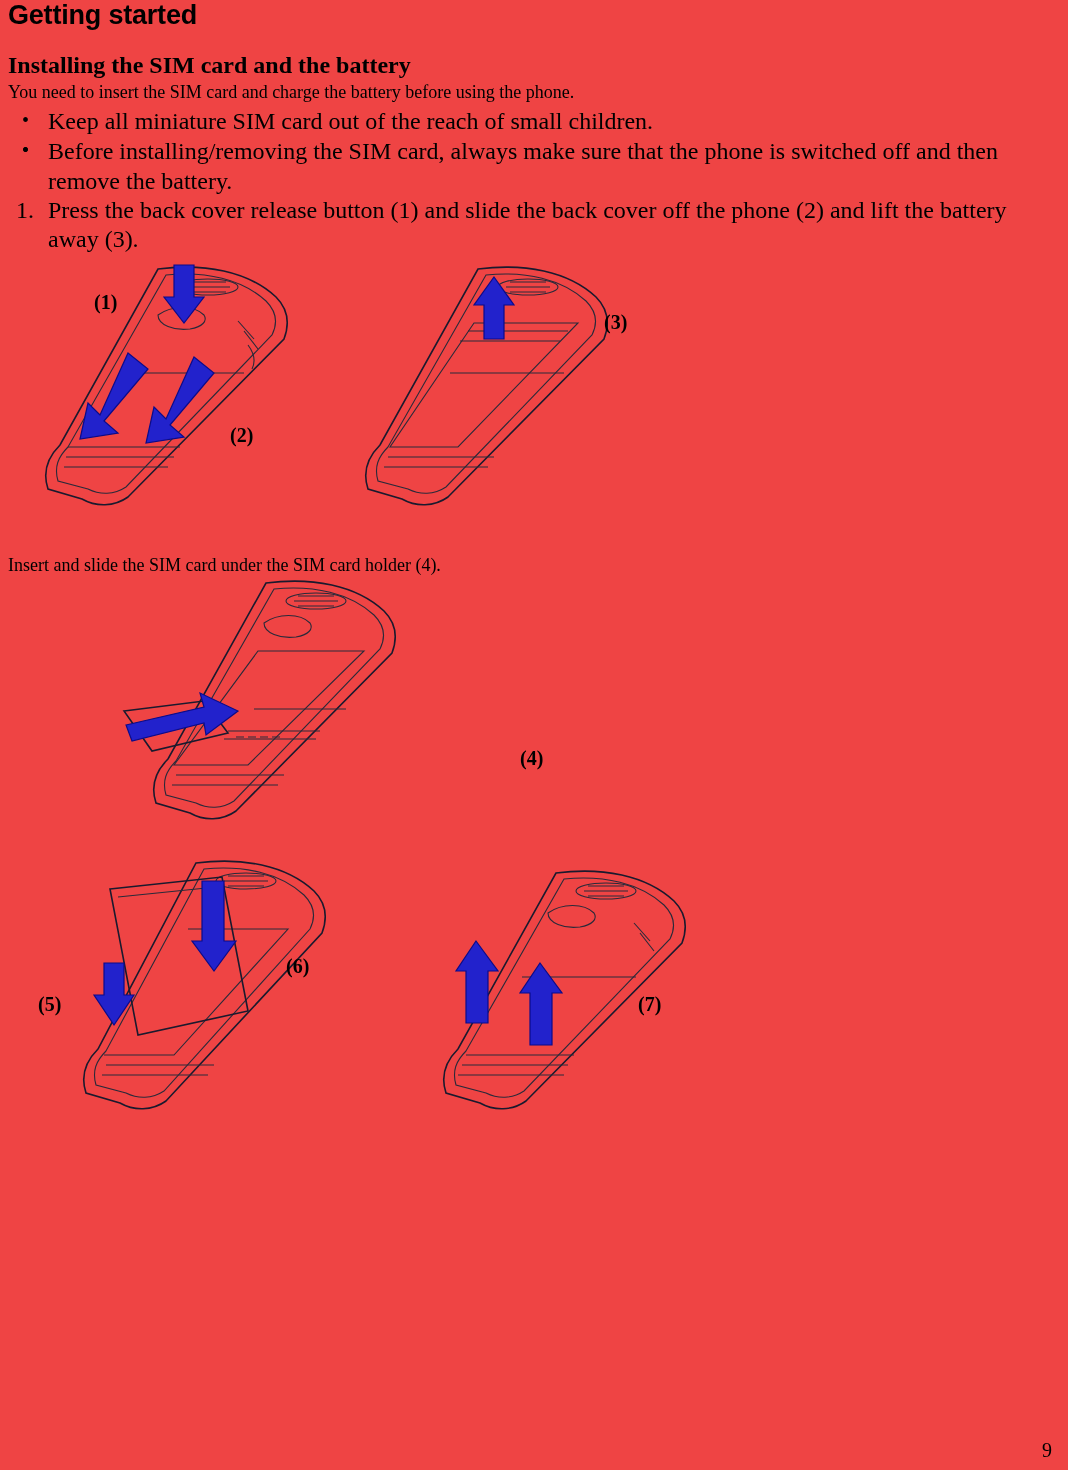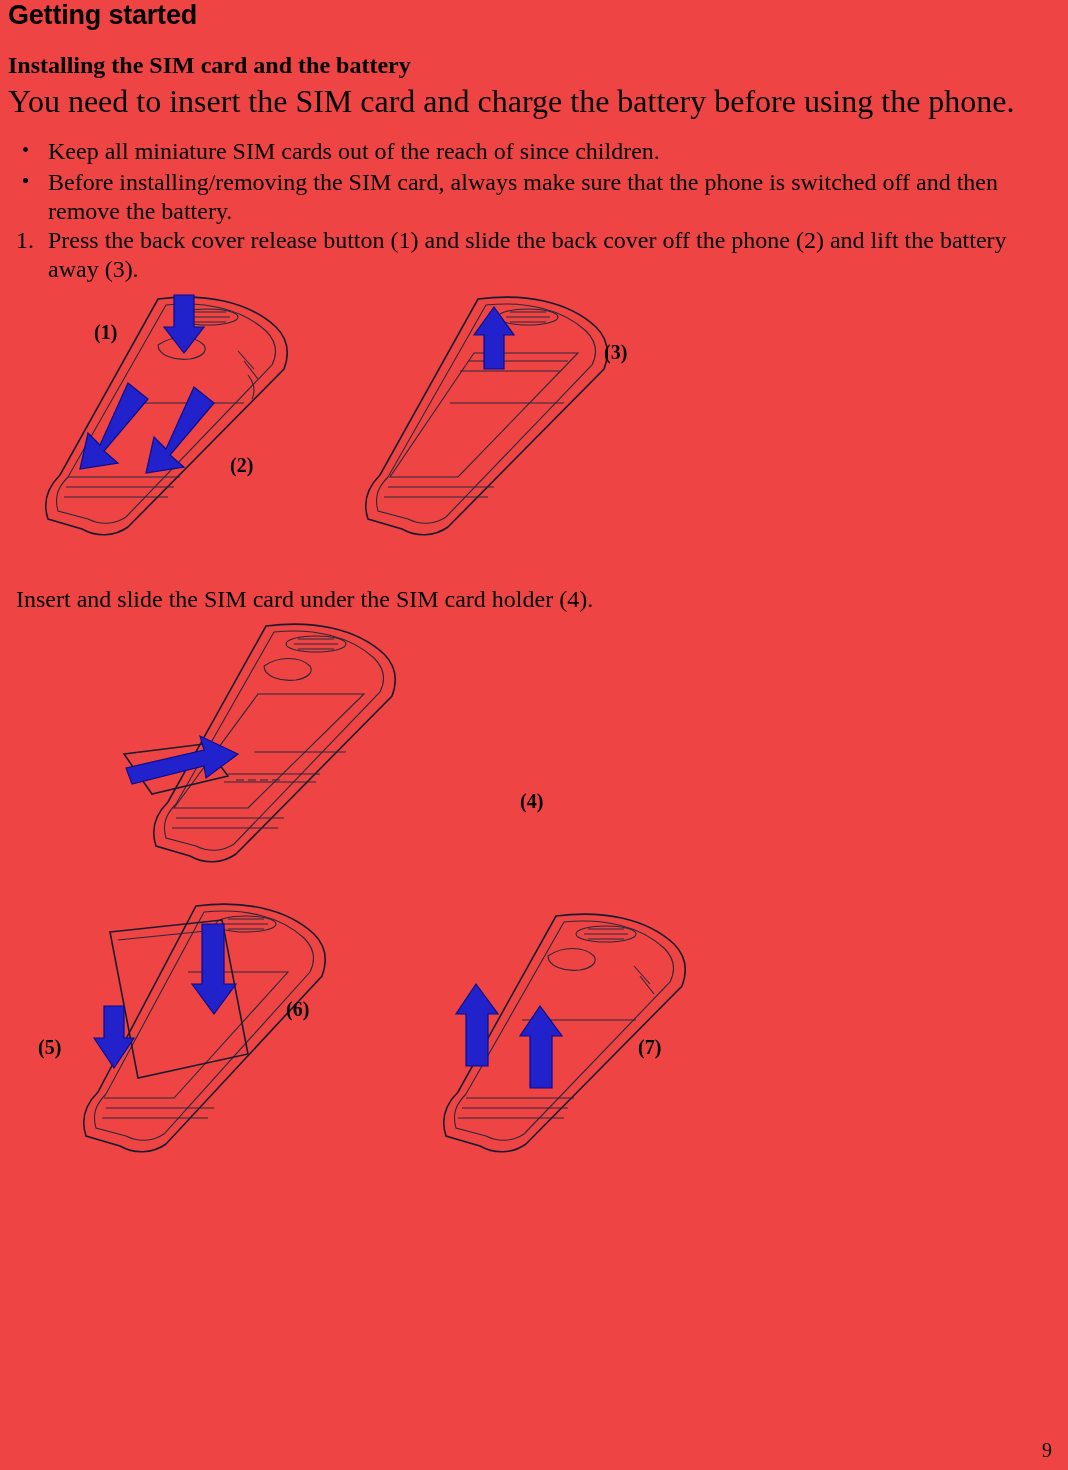--- a/index.html
+++ b/index.html
@@ -30,23 +30,23 @@
     padding: 0 0 4px 0;
     letter-spacing: -0.2px;
   }
   .subhead {
     font-size: 24px;
     font-weight: bold;
     margin: 16px 0 0 0;
     line-height: 1.22;
   }
   .para {
-    font-size: 32px;
-    line-height: 1.22;
-    margin: 2px 0 16px 0;
+    font-size: 18px;
+    line-height: 1.22;
+    margin: 2px 0 3px 0;
   }
   ul.bullets {
     list-style: none;
     margin: 2px 0 0 0;
     padding: 0;
   }
   ul.bullets li {
     position: relative;
     font-size: 24px;
     line-height: 1.22;
@@ -70,23 +70,23 @@
     font-size: 24px;
     line-height: 1.22;
     padding-left: 40px;
   }
   ol.steps li .num {
     position: absolute;
     left: 8px;
     top: 0;
   }
   .step-line {
-    font-size: 24px;
-    line-height: 1.22;
-    margin: 8px;
+    font-size: 18px;
+    line-height: 1.22;
+    margin: 0;
   }
   .figure-block {
     position: relative;
     width: 1052px;
   }
   .fig-label {
     position: absolute;
     font-size: 20px;
     font-weight: bold;
     font-family: "Liberation Serif", serif;
@@ -111,21 +111,21 @@
 
     <h1 class="title">Getting started</h1>
 
     <div class="subhead">Installing the SIM card and the battery</div>
 
     <p class="para">You need to insert the SIM card and charge the battery before using the phone.</p>
 
     <ul class="bullets">
       <li>
         <span class="bullet-dot">•</span>
-        <span>Keep all miniature SIM cards out of the reach of since children.</span>
+        <span>Keep all miniature SIM card out of the reach of small children.</span>
       </li>
       <li>
         <span class="bullet-dot">•</span>
       </li>
       <li>
         <span class="bullet-dot">•</span>
         <span>Before installing/removing the SIM card, always make sure that the phone is switched off and then remove the battery.</span>
       </li>
     </ul>
 

